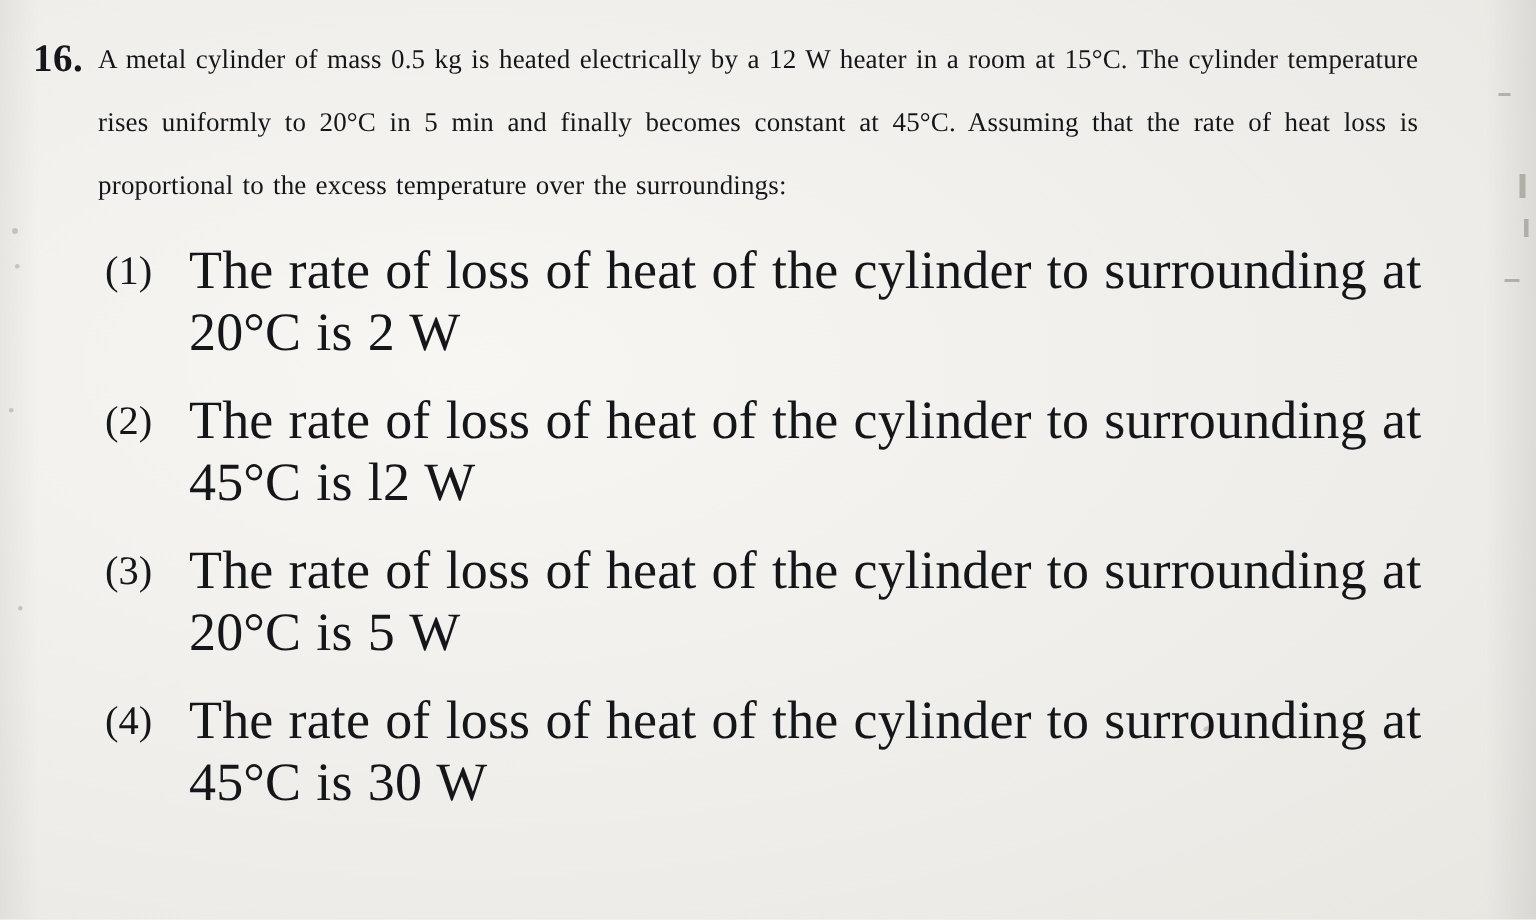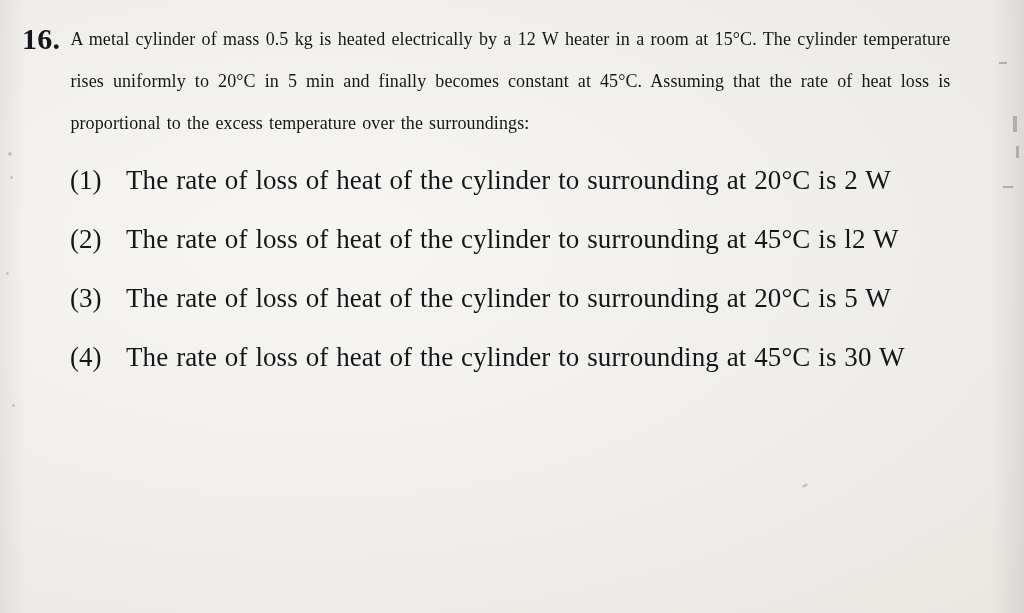--- a/index.html
+++ b/index.html
@@ -41,21 +41,21 @@
     top: 18px;
     width: 950px;
   }
 
   .stem {
     display: flex;
     align-items: flex-start;
   }
   .q-number {
     font-weight: bold;
-    font-size: 30px;
+    font-size: 26px;
     line-height: 42px;
     margin-right: 10px;
     flex: 0 0 auto;
     letter-spacing: 0.3px;
   }
   .stem-text {
     font-size: 18px;
     line-height: 42px;
     text-align: justify;
     text-justify: inter-word;
@@ -73,21 +73,21 @@
     align-items: flex-start;
     margin-bottom: 18px;
   }
   .opt-label {
     font-size: 27px;
     line-height: 41px;
     flex: 0 0 auto;
     width: 56px;
   }
   .opt-text {
-    font-size: 27px;
+    font-size: 36px;
     line-height: 41px;
     width: 830px;
     letter-spacing: 0.1px;
     word-spacing: 1px;
   }
 
   
   .speck {
     position: absolute;
     background: #b9b6ae;

